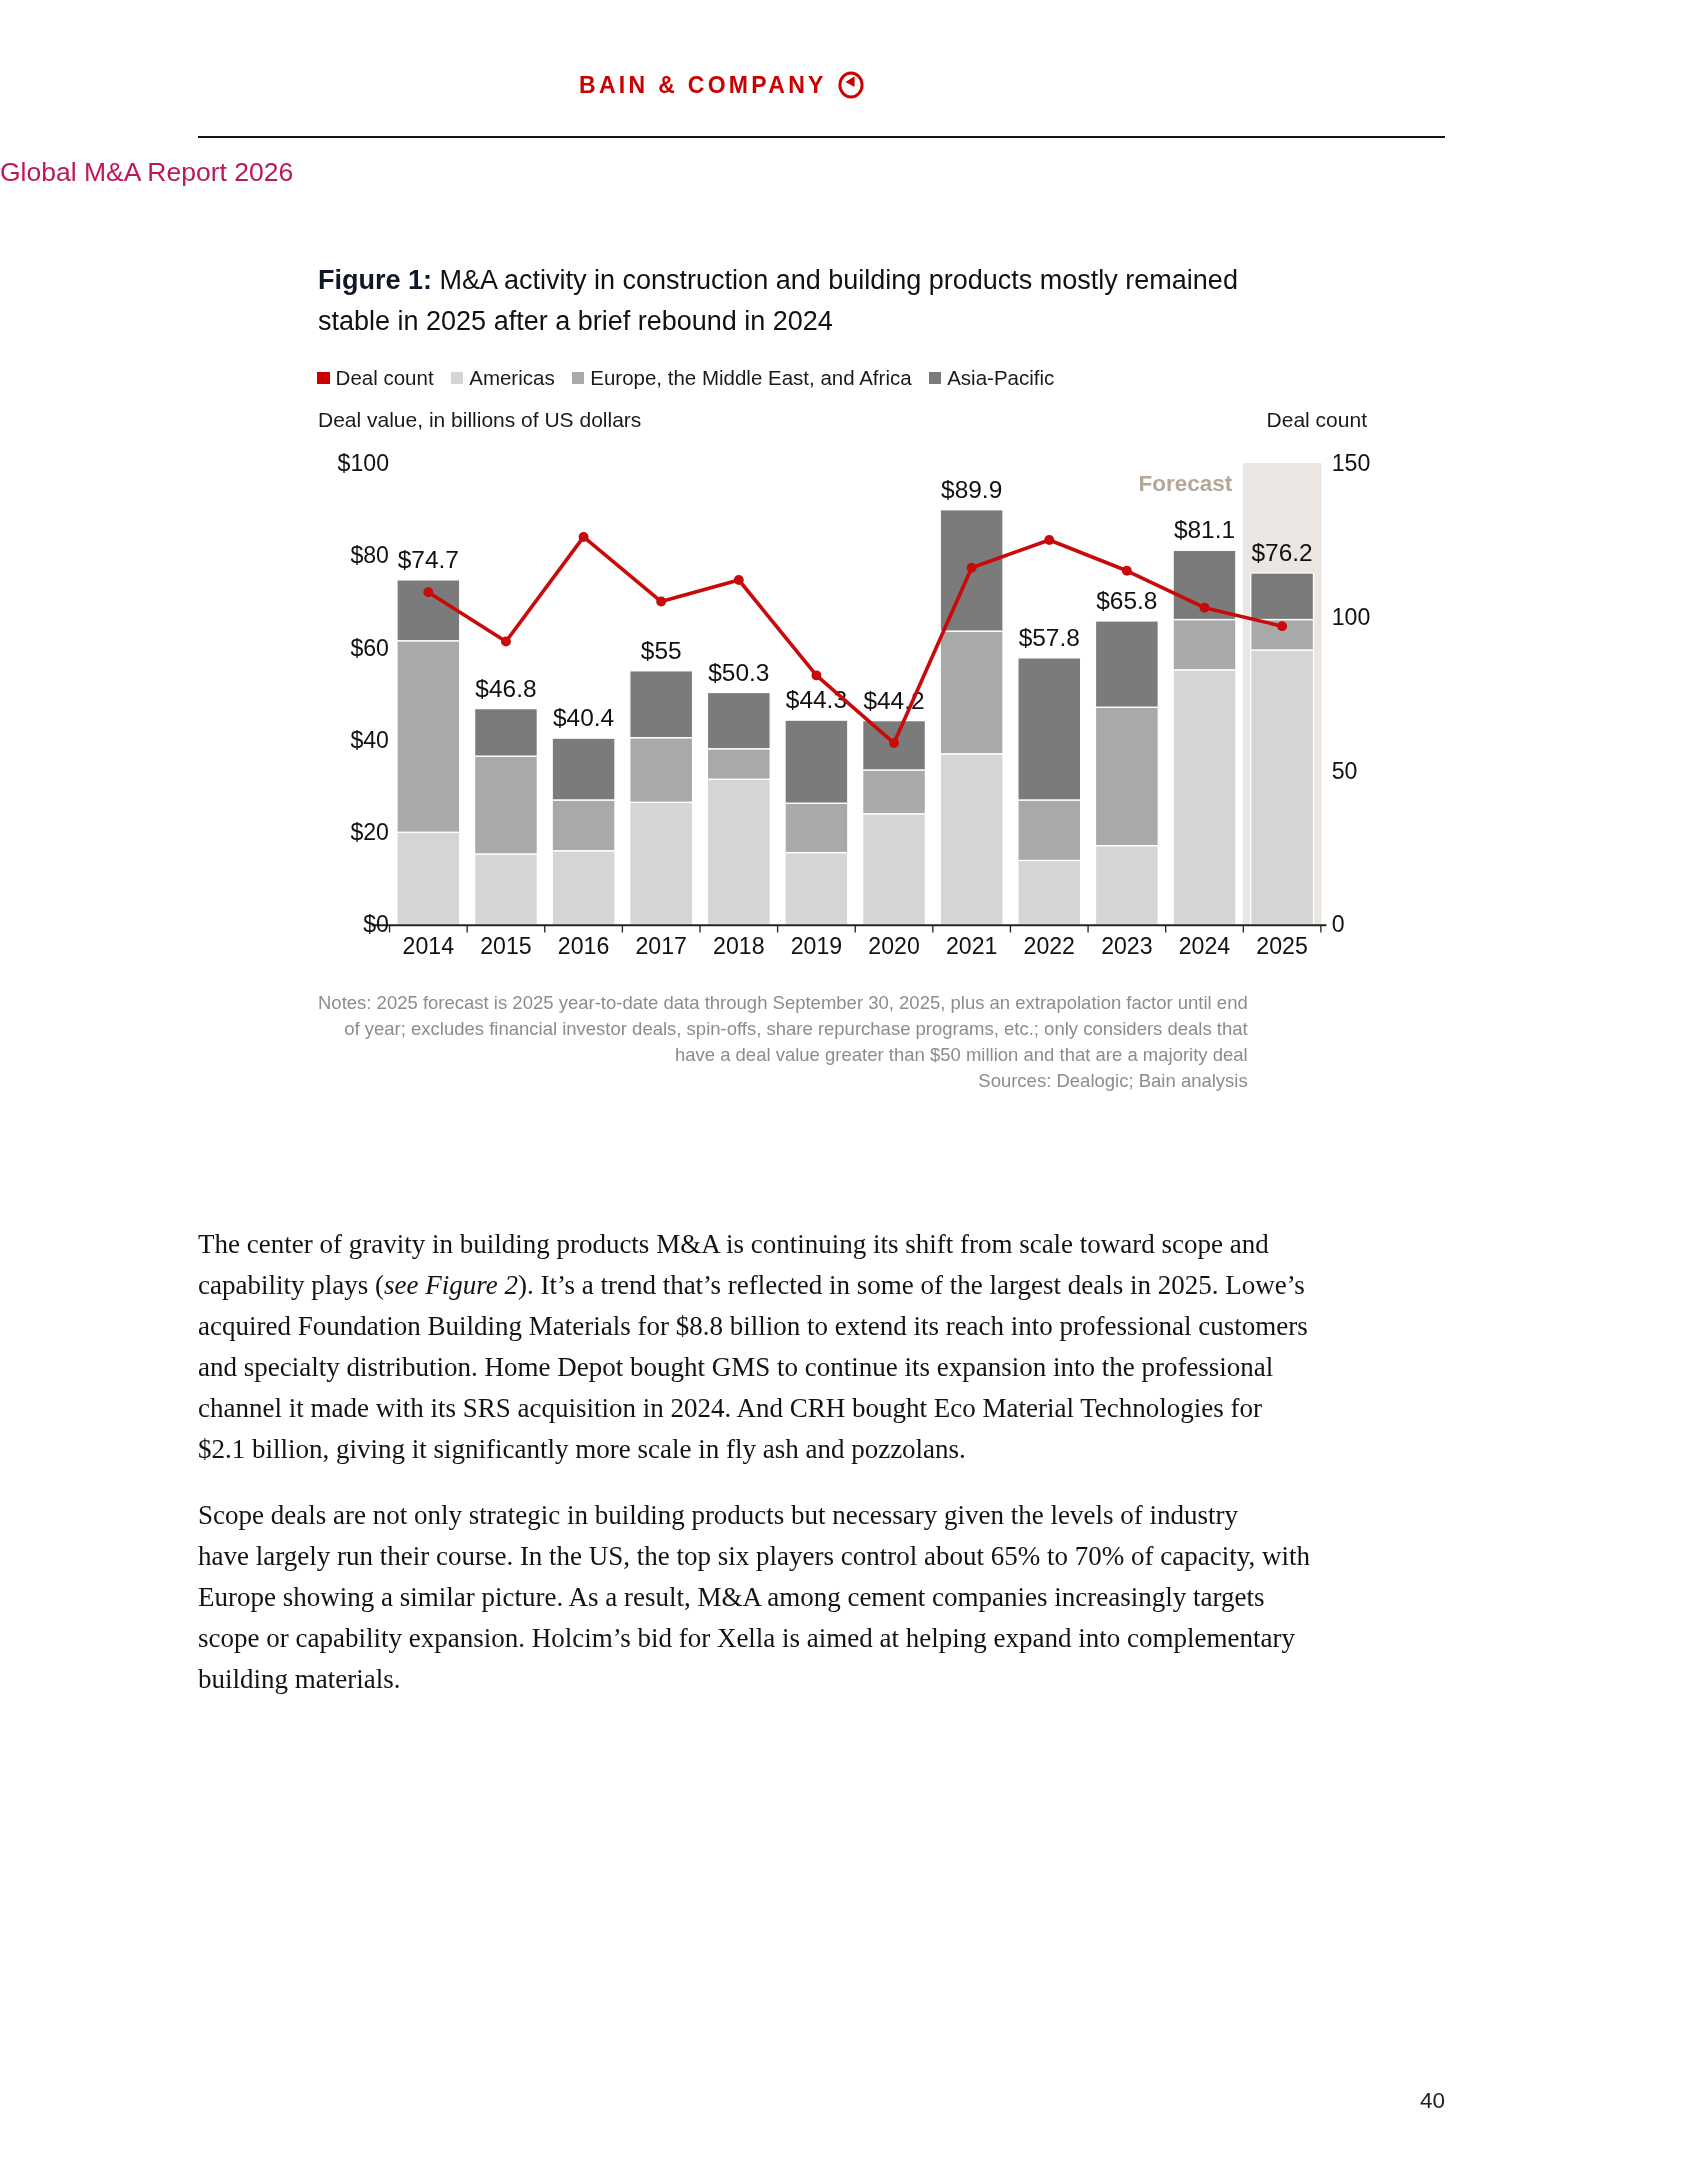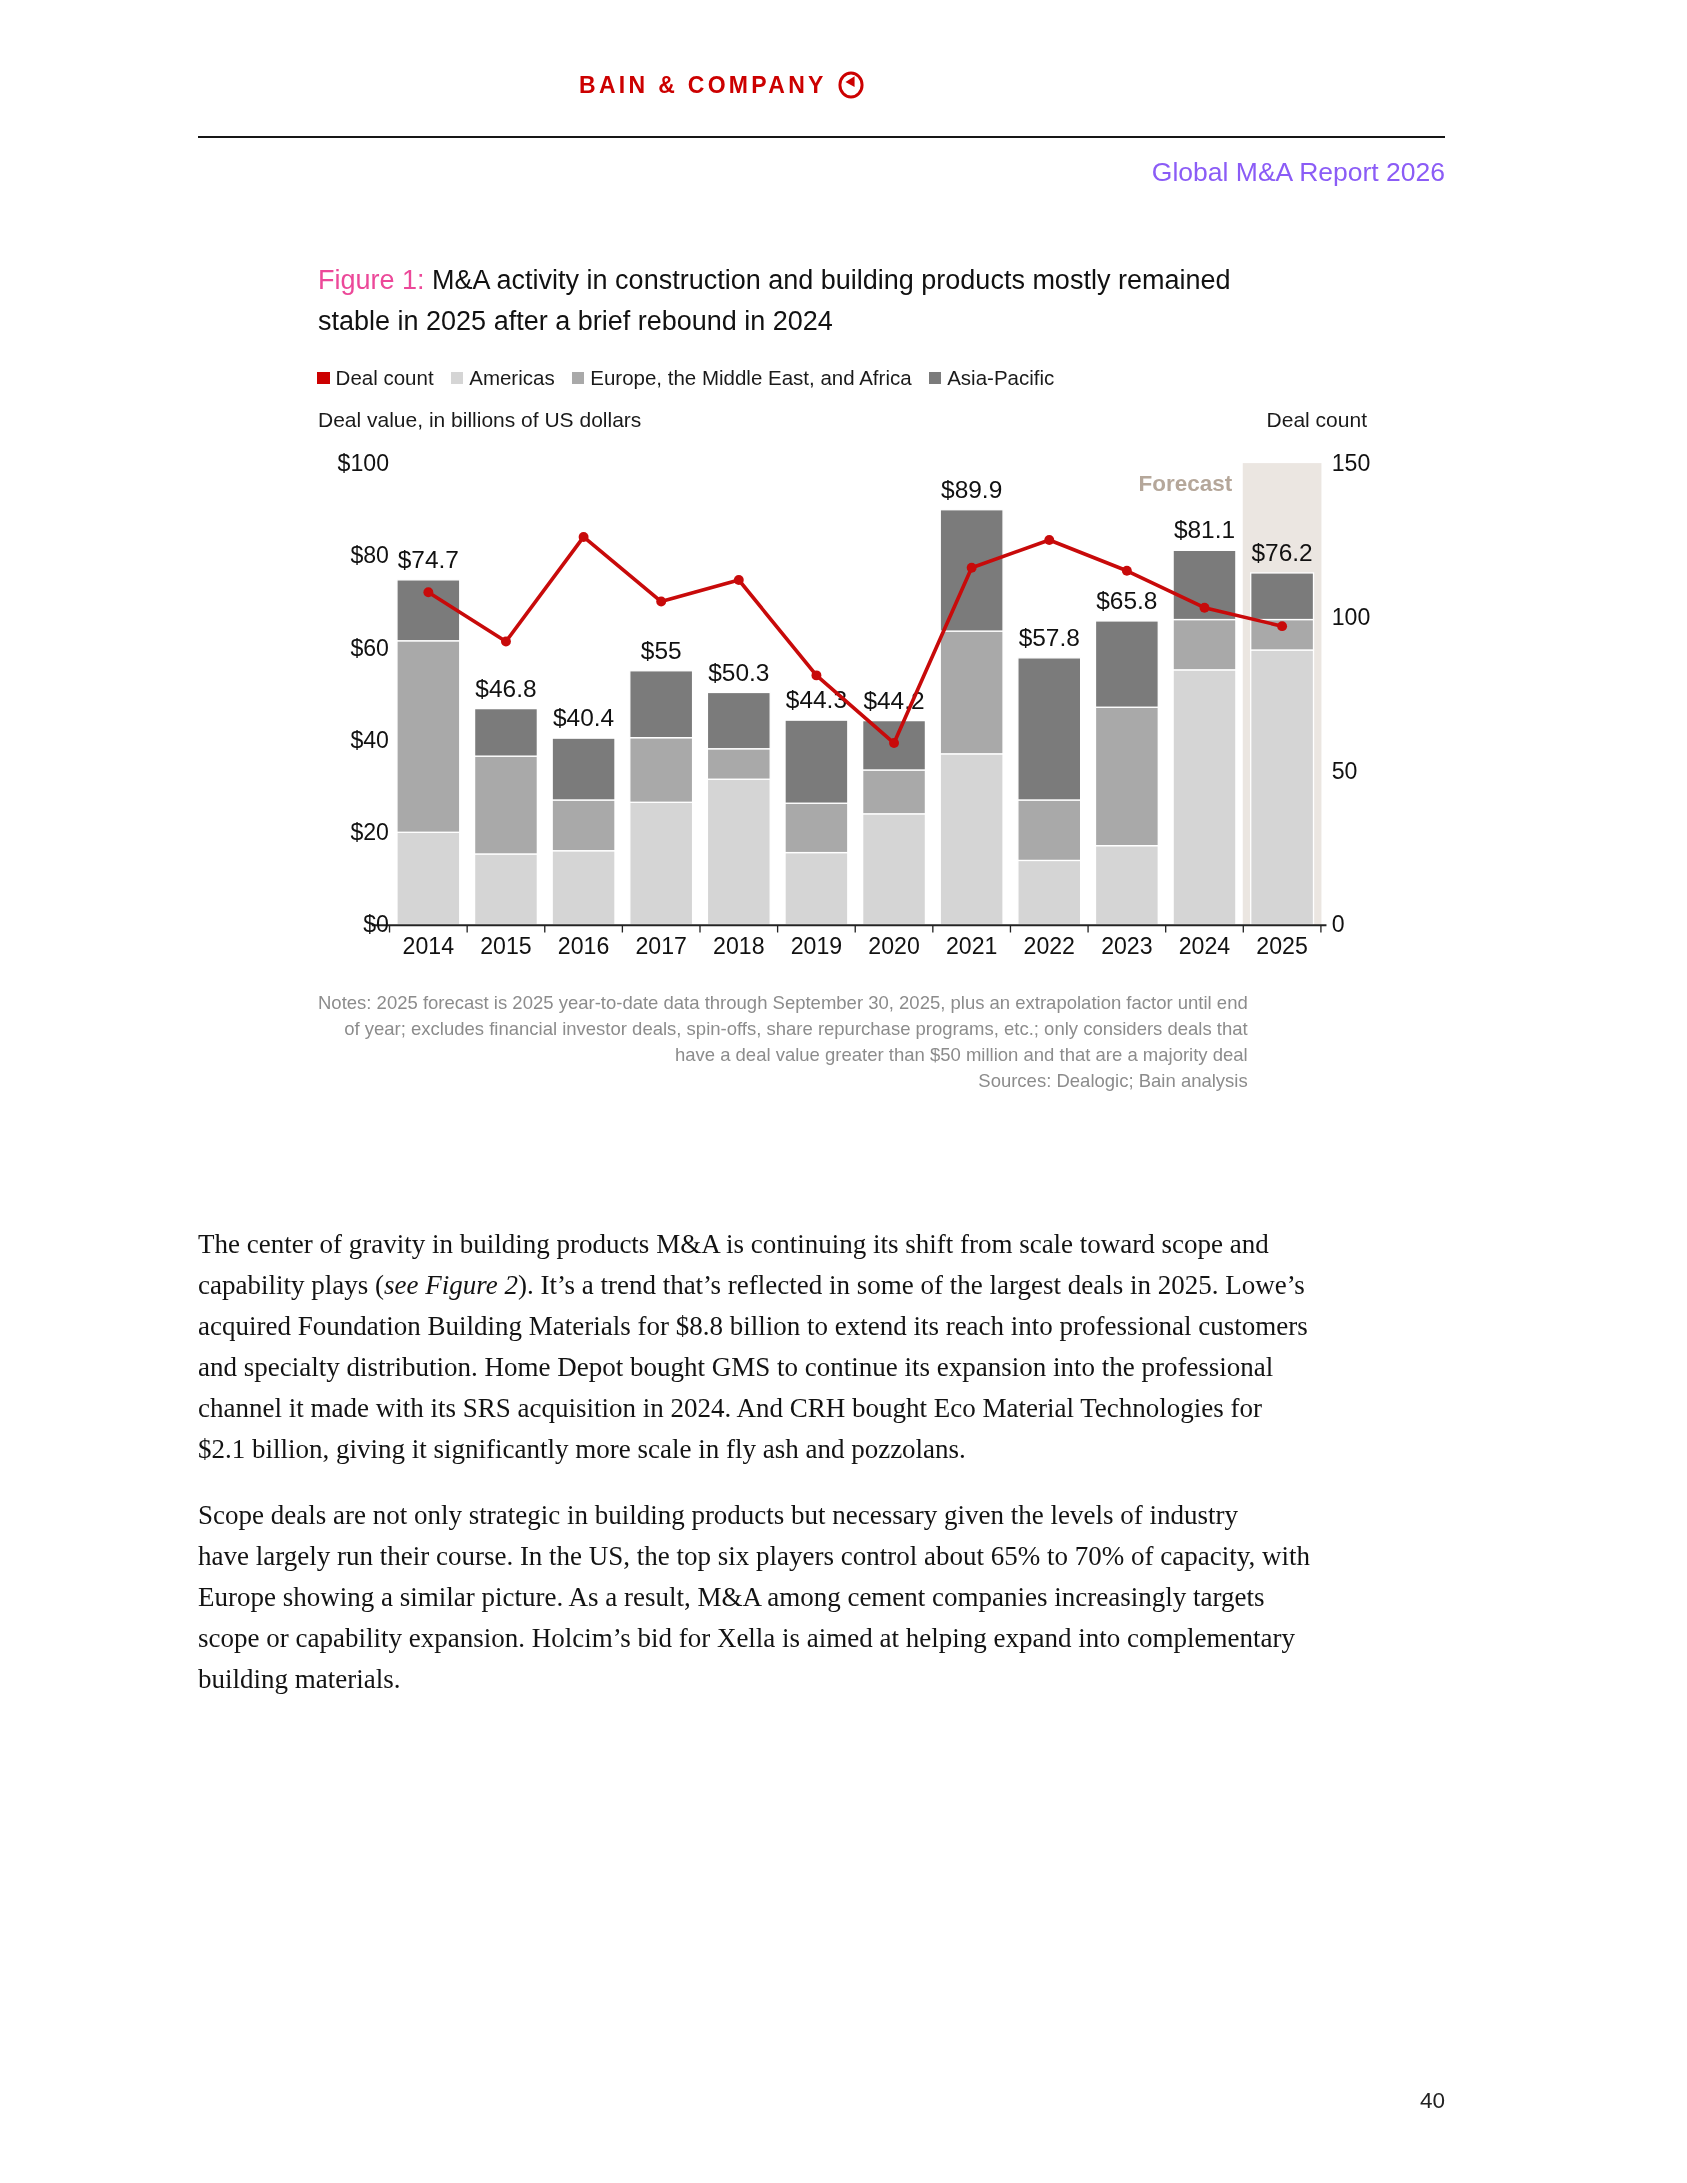--- a/index.html
+++ b/index.html
@@ -4,25 +4,25 @@
 <style>
   html,body{margin:0;padding:0;background:#ffffff;}
   #page{
     position:relative;width:1445px;height:2183px;background:#ffffff;overflow:hidden;
     font-family:"Liberation Sans",sans-serif;color:#1a1a1a;
   }
   
   .brand-row{position:absolute;top:70px;left:0;width:100%;display:flex;justify-content:center;align-items:center;gap:9.3px;}
   .brand-text{font-size:23px;font-weight:700;letter-spacing:3.3px;color:#cc0000;}
   .hrule{position:absolute;top:136px;left:198px;width:1290px;height:2px;background:#161616;}
-  .report-title{position:absolute;top:157px;left:0;width:100%;text-align:right;font-size:26.5px;color:#8b5cf6;}
+  .report-title{position:absolute;top:157px;left:0;width:100%;text-align:left;font-size:26.5px;color:#be185d;}
   
   .fig-title{position:absolute;left:318px;top:260px;font-size:27px;line-height:41px;font-weight:500;color:#111;}
   .fig-title .line{white-space:nowrap;}
-  .fig-label{color:#ec4899;font-weight:400;}
+  .fig-label{color:#0f172a;font-weight:700;}
   
   .legend{position:absolute;left:317px;top:366px;display:flex;align-items:center;gap:17px;font-size:20.5px;color:#1a1a1a;}
   .legend-item{display:flex;align-items:center;gap:6px;}
   .swatch{width:12.6px;height:12.6px;display:inline-block;}
   
   .axis-title-left{position:absolute;left:318px;top:408px;font-size:21px;color:#1a1a1a;}
   .axis-title-right{position:absolute;left:1125px;top:408px;width:242px;text-align:right;font-size:21px;color:#1a1a1a;}
   
   #chart-svg{position:absolute;left:284px;top:397px;}
   

